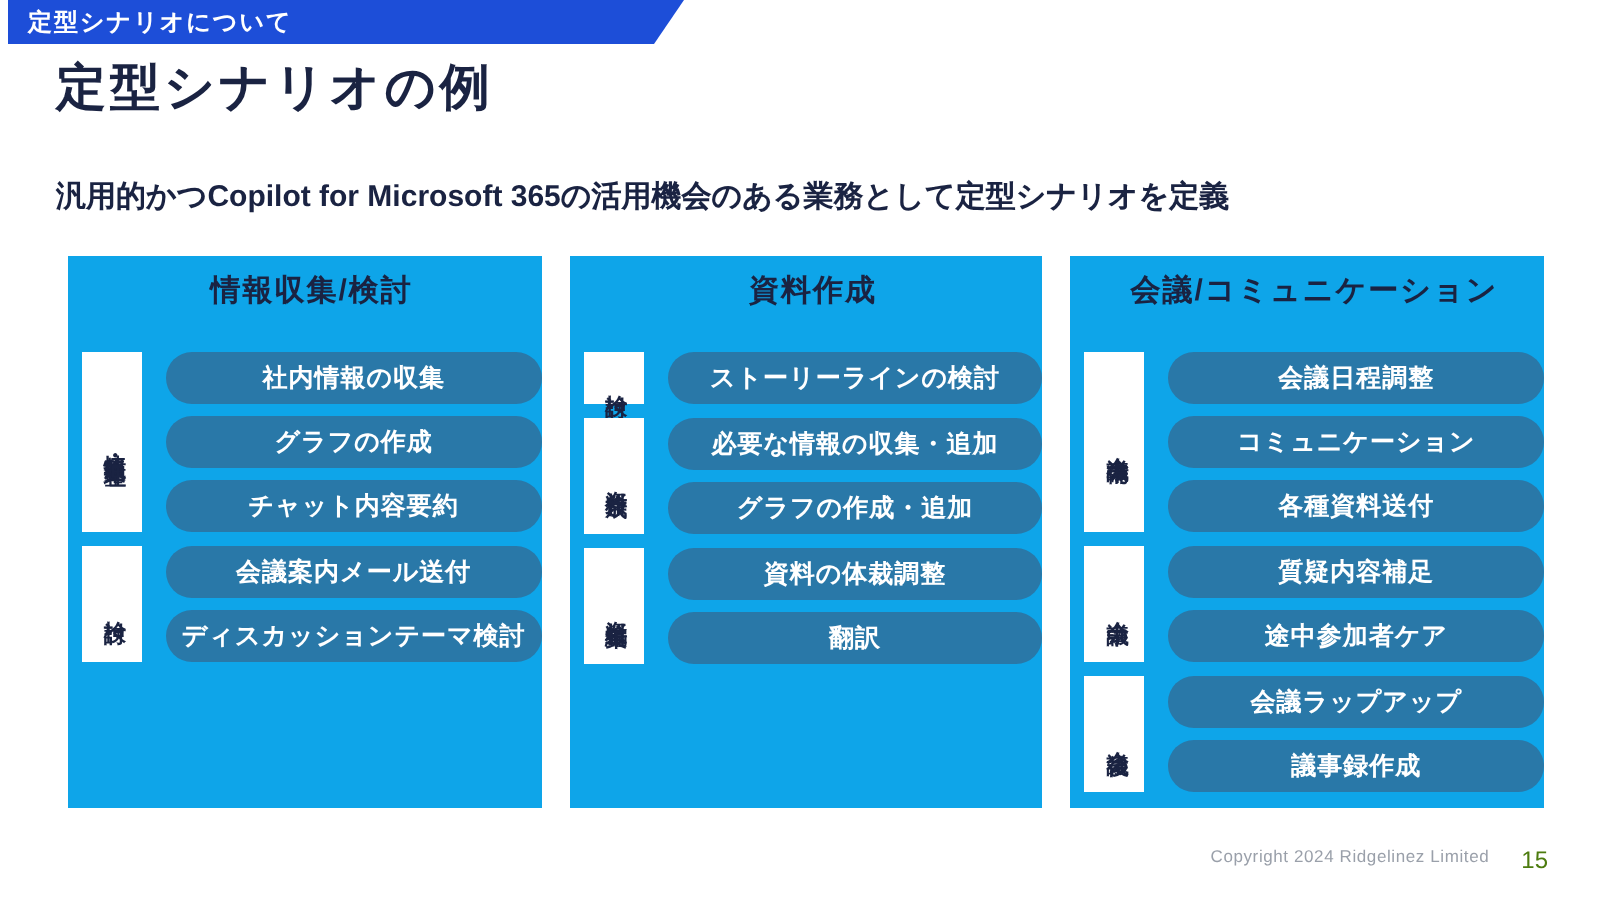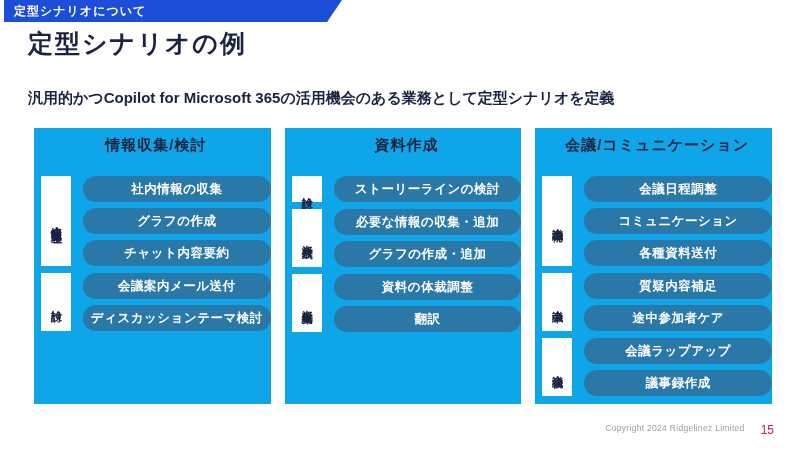--- a/index.html
+++ b/index.html
@@ -82,21 +82,21 @@
     white-space: nowrap;
     letter-spacing: 0.5px;
   }
 
   
   .footer {
     position: absolute; right: 26px; bottom: 13px;
     display: flex; align-items: flex-start; gap: 16px;
   }
   .copyright { font-size: 8.5px; color: #9aa0aa; letter-spacing: 0.3px; }
-  .pagenum { font-size: 12px; color: #be185d; }
+  .pagenum { font-size: 12px; color: #4d7c0f; }
 </style>
 </head>
 <body>
 
 <div class="slide">
   <div class="topbar">
     <span>定型シナリオについて</span>
   </div>
 
   <h1 class="title">定型シナリオの例</h1>

